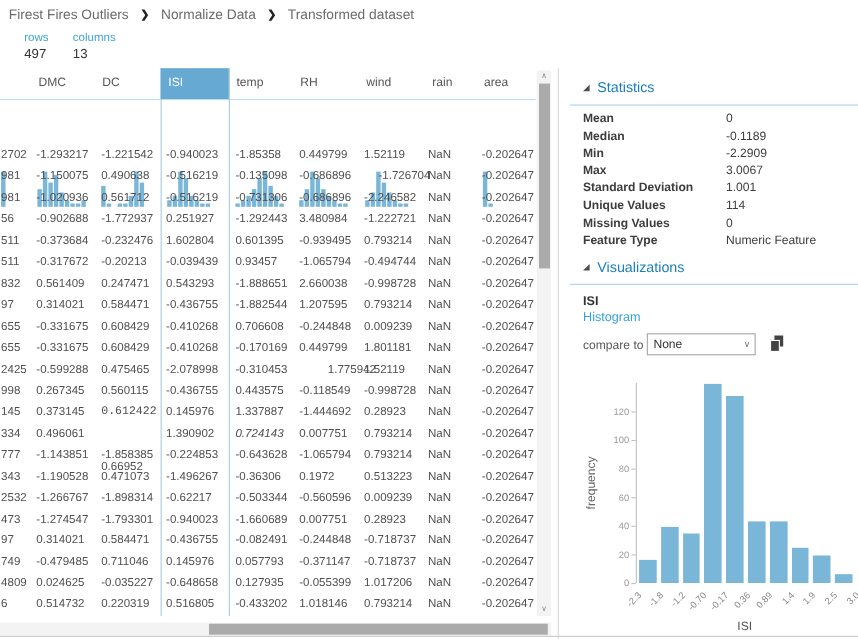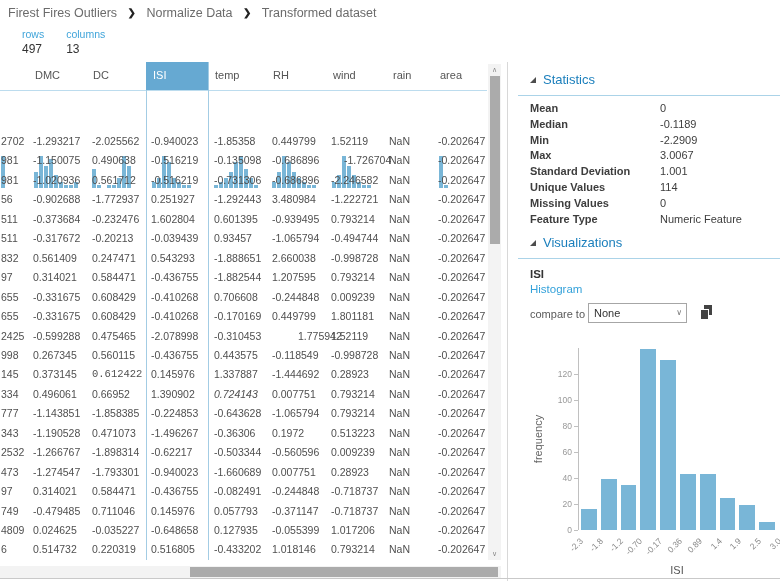--- a/index.html
+++ b/index.html
@@ -204,21 +204,21 @@
         <div class="spark" style="left: 392px;"></div>
         <div class="spark" style="left: 439px;">
           <div class="sbar" style="height: 32px;"></div>
           <div class="sbar" style="height: 3.2px;"></div>
         </div>
       </div>
     <div id="rows-container">
         <div class="trow" style="top: 70px;">
           <div class="tcell" style="left: 1px;">2702</div>
           <div class="tcell" style="left: 33px;">-1.293217</div>
-          <div class="tcell" style="left: 92px;">-2.025562</div>
+          <div class="tcell" style="left: 92px;">-1.221542</div>
           <div class="tcell" style="left: 151px;">-0.940023</div>
           <div class="tcell" style="left: 214px;">-1.85358</div>
           <div class="tcell" style="left: 272px;">0.449799</div>
           <div class="tcell" style="left: 331px;">1.52119</div>
           <div class="tcell" style="left: 389px;">NaN</div>
           <div class="tcell" style="left: 438px;">-0.202647</div>
         </div>
         <div class="trow" style="top: 89.45px;">
           <div class="tcell" style="left: 1px;">981</div>
           <div class="tcell" style="left: 33px;">-1.150075</div>
@@ -347,21 +347,21 @@
           <div class="tcell" style="left: 151px;">0.145976</div>
           <div class="tcell" style="left: 214px;">1.337887</div>
           <div class="tcell" style="left: 272px;">-1.444692</div>
           <div class="tcell" style="left: 331px;">0.28923</div>
           <div class="tcell" style="left: 389px;">NaN</div>
           <div class="tcell" style="left: 438px;">-0.202647</div>
         </div>
         <div class="trow" style="top: 322.85px;">
           <div class="tcell" style="left: 1px;">334</div>
           <div class="tcell" style="left: 33px;">0.496061</div>
-          <div class="tcell" style="left: 92px;">0.66952</div>
+          <div class="tcell" style="left: 92px; margin-top: 30px;">0.66952</div>
           <div class="tcell" style="left: 151px;">1.390902</div>
           <div class="tcell" style="left: 214px; font-style: italic;">0.724143</div>
           <div class="tcell" style="left: 272px;">0.007751</div>
           <div class="tcell" style="left: 331px;">0.793214</div>
           <div class="tcell" style="left: 389px;">NaN</div>
           <div class="tcell" style="left: 438px;">-0.202647</div>
         </div>
         <div class="trow" style="top: 342.3px;">
           <div class="tcell" style="left: 1px;">777</div>
           <div class="tcell" style="left: 33px;">-1.143851</div>

